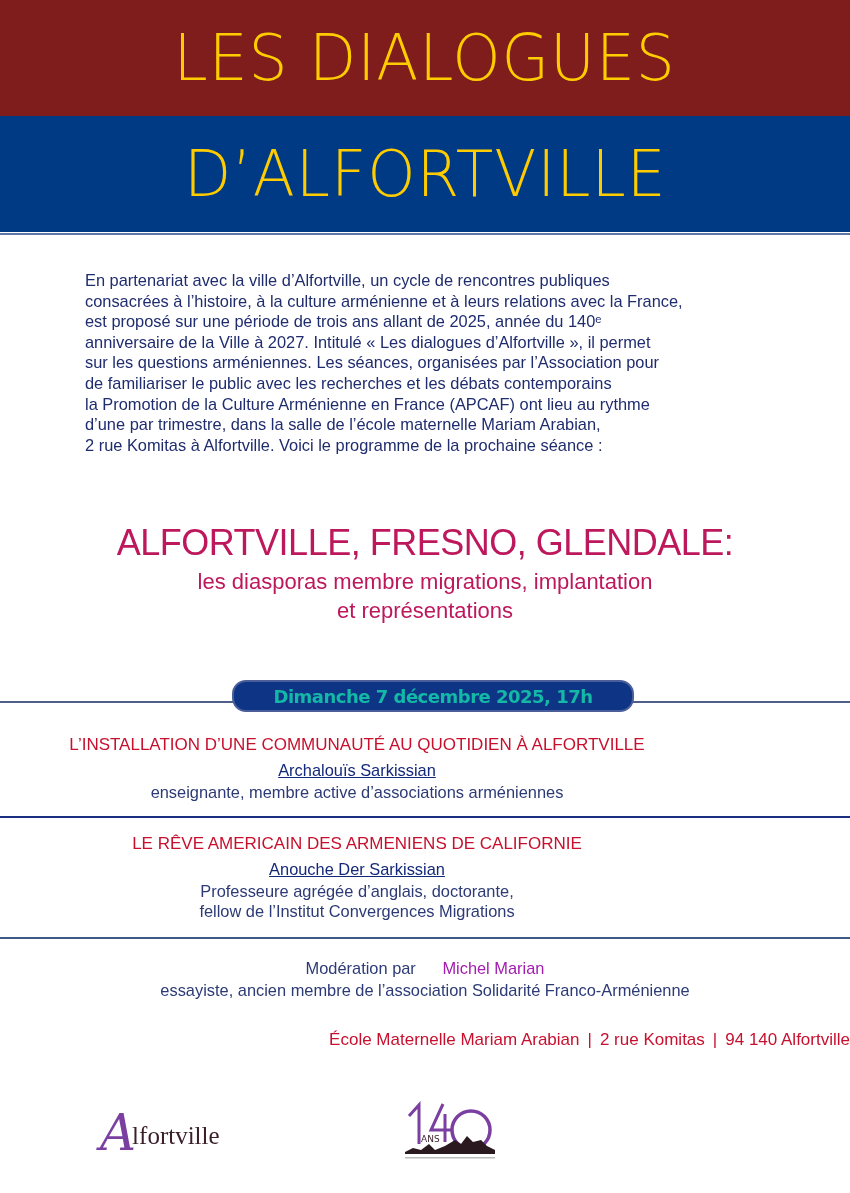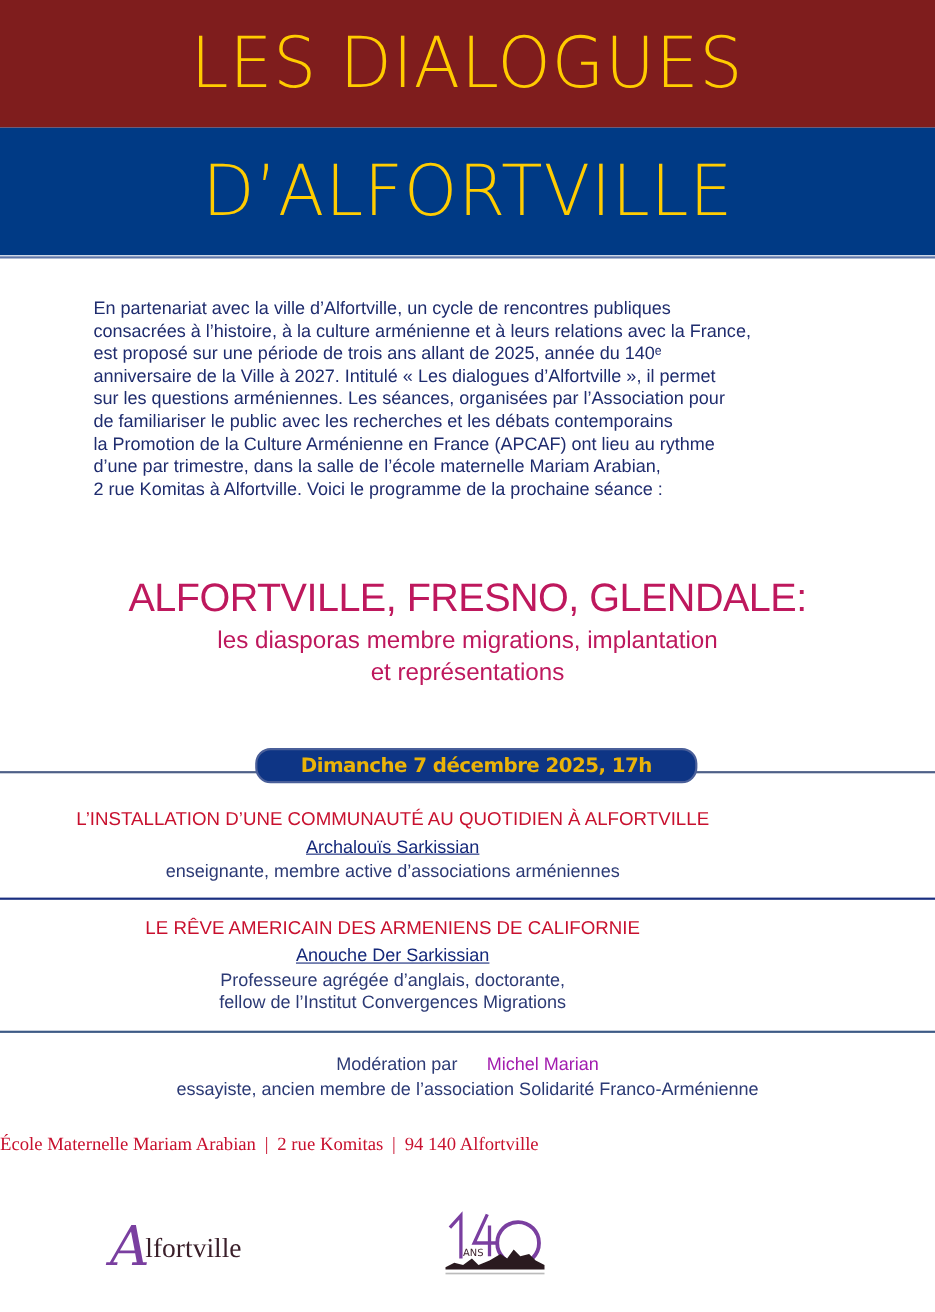--- a/index.html
+++ b/index.html
@@ -18,33 +18,33 @@
   .topic { position: absolute; left: 0; width: 850px; text-align: center; color: #be185d; font-family: "Liberation Sans", sans-serif; }
   .topic-main { top: 522px; font-size: 36px; letter-spacing: -0.5px; }
   .topic-sub { top: 567px; font-size: 22px; line-height: 29px; }
 
   .hr { position: absolute; left: 0; width: 850px; height: 2px; background: #33477a; }
   .hr-date { top: 701px; background: #4e6088; }
   .hr-1 { top: 816px; background: #1a2f80; }
   .hr-2 { top: 937px; background: #3d5a86; }
 
   .date-pill { position: absolute; left: 232px; top: 680px; width: 402px; height: 32px; background: #0e3585; border: 2px solid #4a5f99; border-radius: 14px; display: flex; align-items: center; justify-content: center; }
-  .date-pill span { color: #eab308; font-family: "DejaVu Sans", sans-serif; font-weight: bold; font-size: 18px; letter-spacing: -0.5px; }
+  .date-pill span { color: #14b8a6; font-family: "DejaVu Sans", sans-serif; font-weight: bold; font-size: 18px; letter-spacing: -0.5px; }
 
   .talk { position: absolute; left: 0; width: 714px; text-align: center; font-family: "Liberation Sans", sans-serif; }
   .talk-title { color: #c8102e; font-size: 17px; letter-spacing: 0px; }
   .talk-speaker { color: #14287a; font-size: 16.4px; margin-top: 6px; text-decoration: underline; }
   .talk-desc { color: #2c3a75; font-size: 16.4px; line-height: 20px; margin-top: 2px; }
   .talk-1 { top: 735px; }
   .talk-2 { top: 834px; }
 
   .moderation { position: absolute; left: 0; top: 957px; width: 850px; text-align: center; font-family: "Liberation Sans", sans-serif; color: #2c3a75; font-size: 16.4px; line-height: 22px; }
   .moderation b { color: #a21caf; font-weight: normal; margin-left: 22px; }
 
-  .address { position: absolute; left: 0; top: 1030px; width: 850px; text-align: left; color: #c8102e; font-family: Liberation Serif, serif; font-size: 17px; }
+  .address { position: absolute; left: 0; top: 1030px; width: 850px; text-align: right; color: #c8102e; font-family: Liberation Sans, sans-serif; font-size: 17px; }
   .address .sep { margin: 0 8px; }
 
   .logo-alf { position: absolute; left: 100px; top: 1108px; height: 50px; display: flex; align-items: flex-end; }
   .logo-alf .big-a { font-family: "DejaVu Serif", serif; font-style: italic; font-size: 50px; color: #7a3fa0; line-height: 1; }
   .logo-alf .rest { font-family: "Liberation Serif", serif; font-size: 25px; color: #3a1f2a; margin-left: -4px; margin-bottom: 8px; }
 
   .logo-140 { position: absolute; left: 395px; top: 1100px; width: 110px; height: 62px; }
 </style>
 </head>
 <body>

